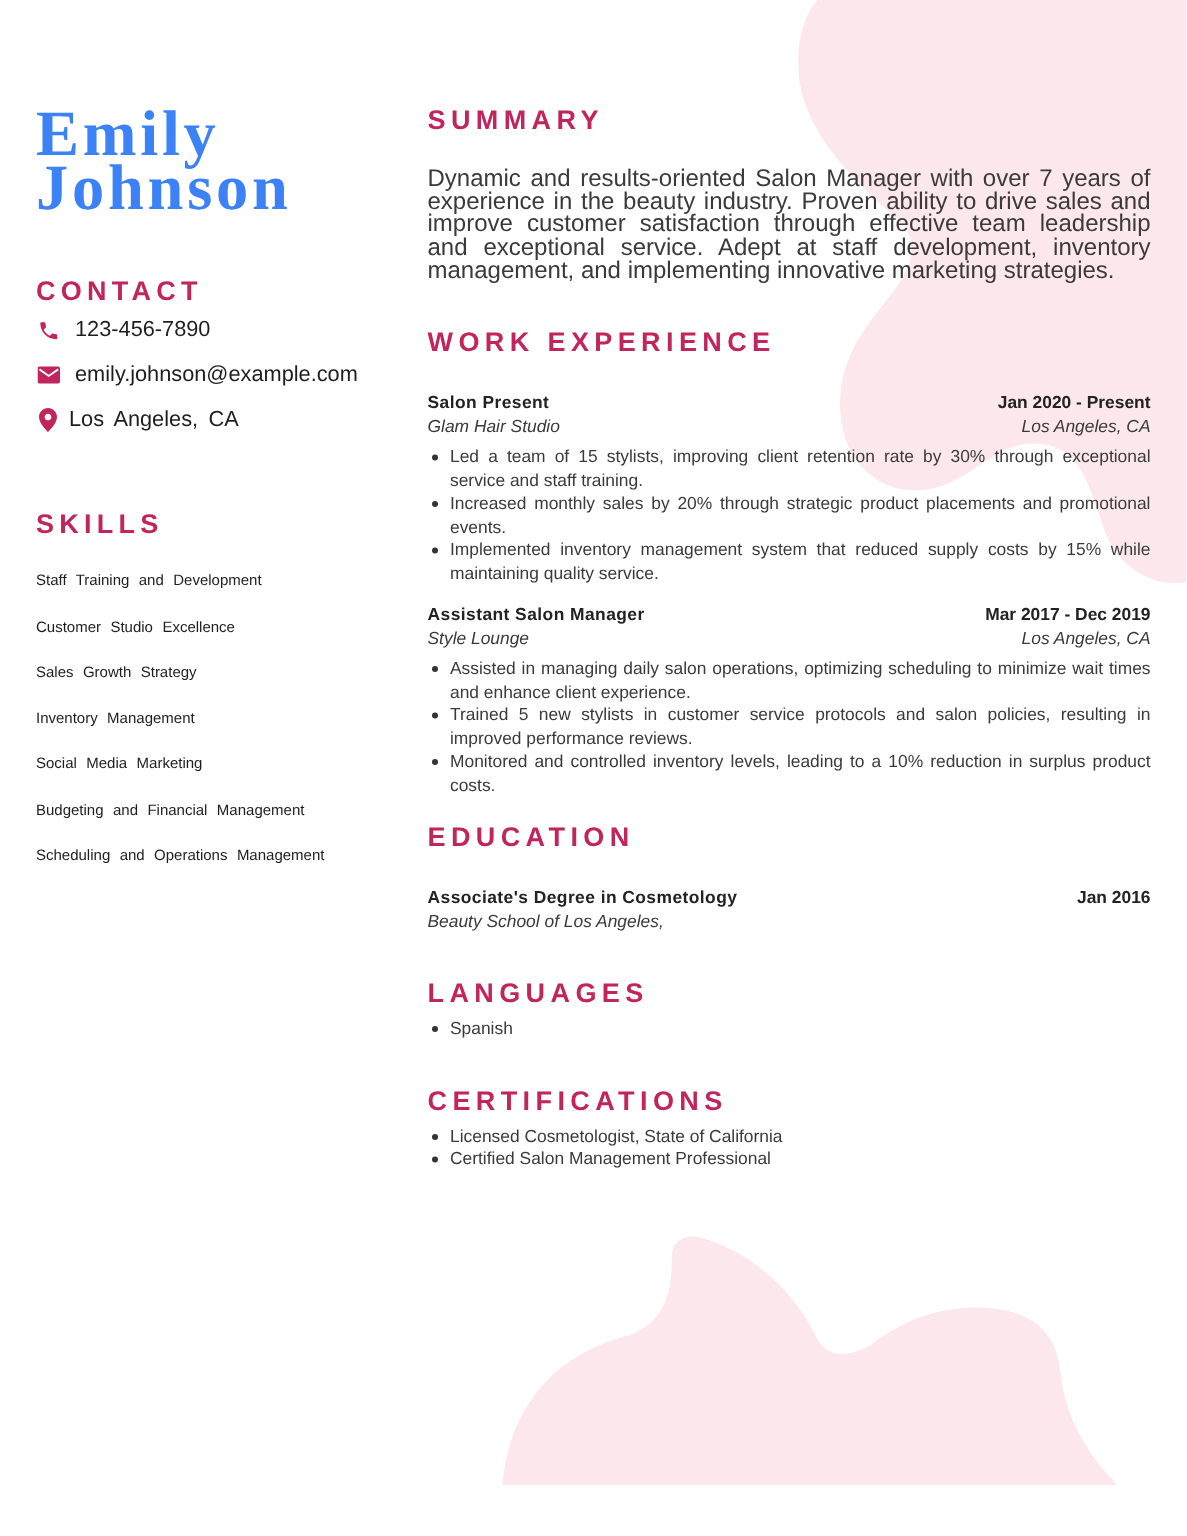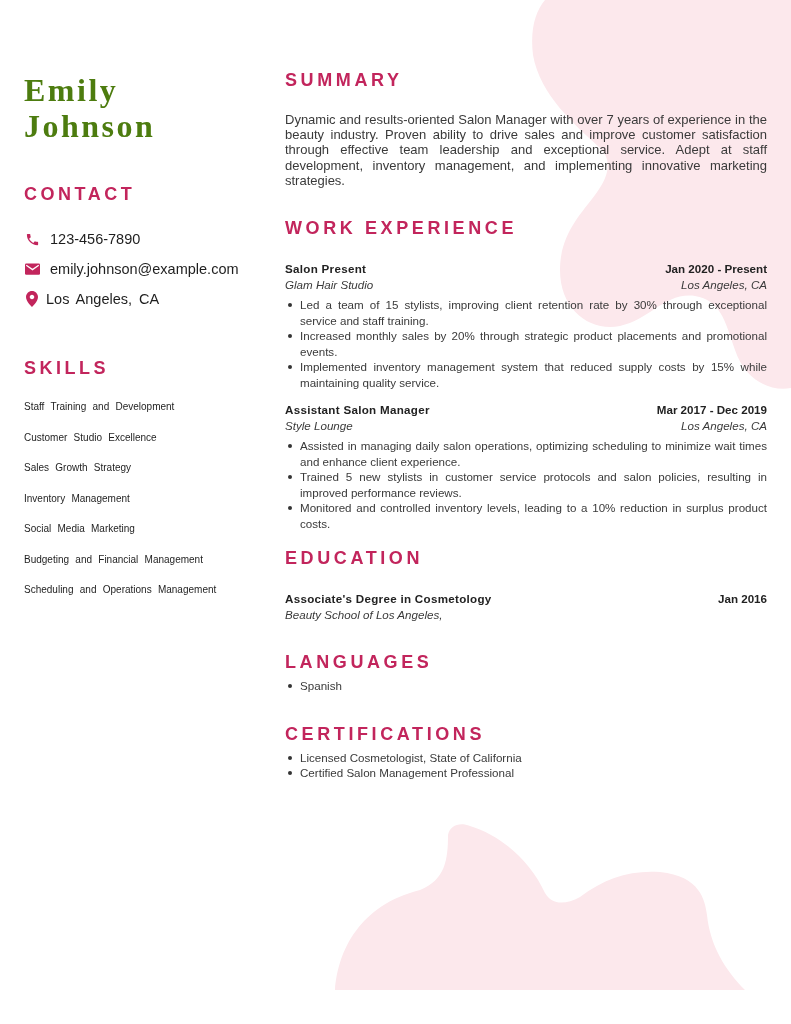--- a/index.html
+++ b/index.html
@@ -2,35 +2,35 @@
 <html><head>
 <meta charset="utf-8">
 <style>
   * { margin: 0; padding: 0; box-sizing: border-box; }
   html, body { width: 791px; height: 1024px; background: #ffffff; overflow: hidden; }
   body { position: relative; font-family: "Liberation Sans", sans-serif; color: #333333; }
 
   .bg-blobs { position: absolute; left: 0; top: 0; width: 791px; height: 1024px; z-index: 0; }
 
   .sidebar { position: absolute; left: 24px; top: 72px; width: 230px; z-index: 1; }
-  .name { font-family: "Liberation Serif", serif; font-weight: bold; font-size: 32px; line-height: 36px; letter-spacing: 2.5px; color: #4d7c0f; }
+  .name { font-family: "Liberation Serif", serif; font-weight: bold; font-size: 43px; line-height: 36px; letter-spacing: 2.5px; color: #3b82f6; }
   .side-heading { font-family: "Liberation Sans", sans-serif; font-weight: bold; font-size: 18px; letter-spacing: 3.5px; color: #c2255c; }
   .contact-heading { margin-top: 40px; }
-  .contact-list { margin-top: 19px; }
+  .contact-list { }
   .contact-item { display: flex; align-items: center; font-size: 14.5px; color: #1e1e1e; height: 30px; }
   .contact-item .icon { width: 16px; height: 16px; margin-right: 10px; display: inline-flex; align-items: center; justify-content: center; }
   .contact-item.loc .icon { margin-right: 6px; }
   .contact-item.loc span.txt { word-spacing: 3px; }
   .skills-heading { margin-top: 44px; }
   .skills-list { margin-top: 20px; list-style: none; }
   .skills-list li { font-size: 10px; line-height: 16px; color: #1e1e1e; word-spacing: 3.5px; margin-bottom: 14.5px; }
 
   .main { position: absolute; left: 285px; top: 70px; width: 482px; z-index: 1; }
   .main-heading { font-weight: bold; font-size: 18px; letter-spacing: 3.6px; color: #c2255c; }
-  .summary-text { margin-top: 21px; font-size: 13px; line-height: 15.2px; text-align: justify; color: #3a3a3a; }
+  .summary-text { margin-top: 21px; font-size: 16px; line-height: 15.2px; text-align: justify; color: #3a3a3a; }
   .section { margin-top: 30px; }
   .job { margin-top: 22px; }
   .job + .job { margin-top: 12px; }
   .row { display: flex; justify-content: space-between; font-size: 11.6px; line-height: 15.5px; }
   .row .title { font-weight: bold; color: #222; letter-spacing: 0.3px; }
   .row .date { font-weight: bold; color: #222; }
   .row .company, .row .loc { font-style: italic; color: #3a3a3a; }
   ul.bullets { margin-top: 5px; padding-left: 15px; list-style: none; }
   ul.bullets li { position: relative; font-size: 11.6px; line-height: 15.5px; color: #3a3a3a; text-align: justify; }
   ul.bullets li::before { content: ""; position: absolute; left: -12px; top: 6px; width: 4px; height: 4px; background: #333; border-radius: 50%; }

